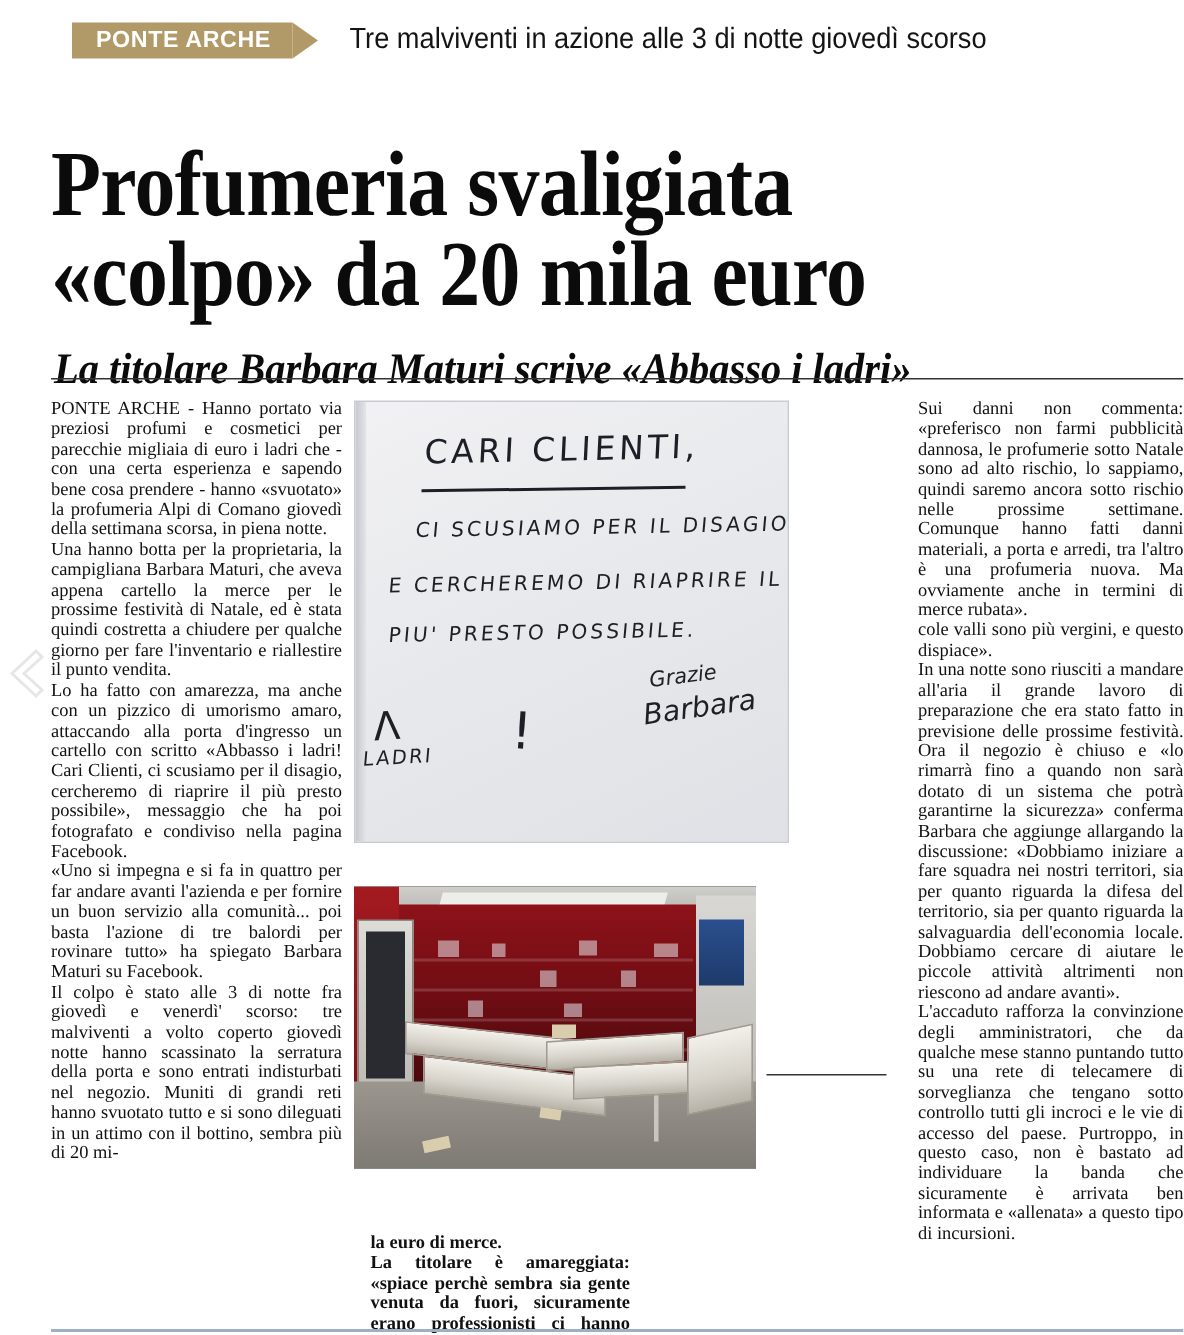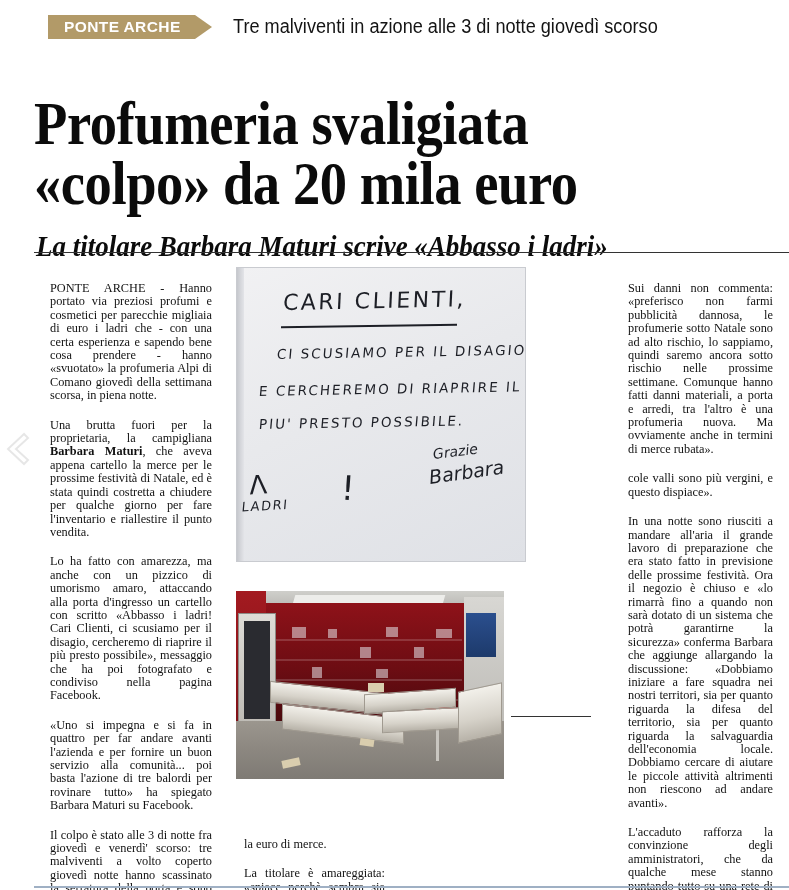--- a/index.html
+++ b/index.html
@@ -129,22 +129,22 @@
   
   .bodycol {
     position: absolute;
     font-family: "Liberation Serif", "DejaVu Serif", serif;
     font-size: 12.3px;
     line-height: 13.4px;
     text-align: justify;
     color: #111111;
     hyphens: manual;
   }
-  .bodycol p { margin: 16px; }
-  .bodycol b { font-weight: bold; }
+  .bodycol p { margin: 0; }
+  .bodycol b { font-weight: normal; }
 
   .col1 {
     left: 34px;
     top: 266px;
     width: 194px;
     height: 616px;
   }
   .col4 {
     left: 612px;
     top: 266px;
@@ -334,24 +334,25 @@
     position: absolute;
     left: 511px;
     top: 716px;
     width: 80px;
     height: 1px;
     background: #333333;
   }
 
   
   .col2 {
-    left: 228px;
+    left: 247px;
     top: 822px;
     width: 173px;
     height: 64px;
+    font-weight: bold;
   }
   .col3 {
     left: 419px;
     top: 822px;
     width: 185px;
     height: 64px;
   }
 
   .rule-bottom {
     position: absolute;
@@ -384,21 +385,21 @@
     <span class="headline-line l1">Profumeria svaligiata</span>
     <span class="headline-line l2">«colpo» da 20 mila euro</span>
   </h1>
 
   <h2 class="subhead">La titolare Barbara Maturi scrive «Abbasso i ladri»</h2>
 
   <div class="rule-top"></div>
 
   <div class="bodycol col1">
     <p>PONTE ARCHE - Hanno portato via preziosi profumi e cosmetici per parecchie migliaia di euro i ladri che - con una certa esperienza e sapendo bene cosa prendere - hanno «svuotato» la profumeria Alpi di Comano giovedì della settimana scorsa, in piena notte.</p>
-    <p><span>Una brutta fuori per la proprietaria, la campigliana </span><b>Barbara Maturi</b><span>, che aveva appena cartello la merce per le prossime festività di Natale, ed è stata quindi costretta a chiudere per qualche giorno per fare l'inventario e riallestire il punto vendita.</span></p>
+    <p><span>Una hanno botta per la proprietaria, la campigliana </span><b>Barbara Maturi</b><span>, che aveva appena cartello la merce per le prossime festività di Natale, ed è stata quindi costretta a chiudere per qualche giorno per fare l'inventario e riallestire il punto vendita.</span></p>
     <p>Lo ha fatto con amarezza, ma anche con un pizzico di umorismo amaro, attaccando alla porta d'ingresso un cartello con scritto «Abbasso i ladri! Cari Clienti, ci scusiamo per il disagio, cercheremo di riaprire il più presto possibile», messaggio che ha poi fotografato e condiviso nella pagina Facebook.</p>
     <p>«Uno si impegna e si fa in quattro per far andare avanti l'azienda e per fornire un buon servizio alla comunità... poi basta l'azione di tre balordi per rovinare tutto» ha spiegato Barbara Maturi su Facebook.</p>
     <p>Il colpo è stato alle 3 di notte fra giovedì e venerdì' scorso: tre malviventi a volto coperto giovedì notte hanno scassinato la serratura della porta e sono entrati indisturbati nel negozio. Muniti di grandi reti hanno svuotato tutto e si sono dileguati in un attimo con il bottino, sembra più di 20 mi-</p>
   </div>
 
   <div class="note-photo">
     <div class="hw hw-title">CARI CLIENTI,</div>
     <div class="hw-underline"></div>
     <div class="hw hw-l1">CI SCUSIAMO PER IL DISAGIO</div>
     <div class="hw hw-l2">E CERCHEREMO DI RIAPRIRE IL</div>

